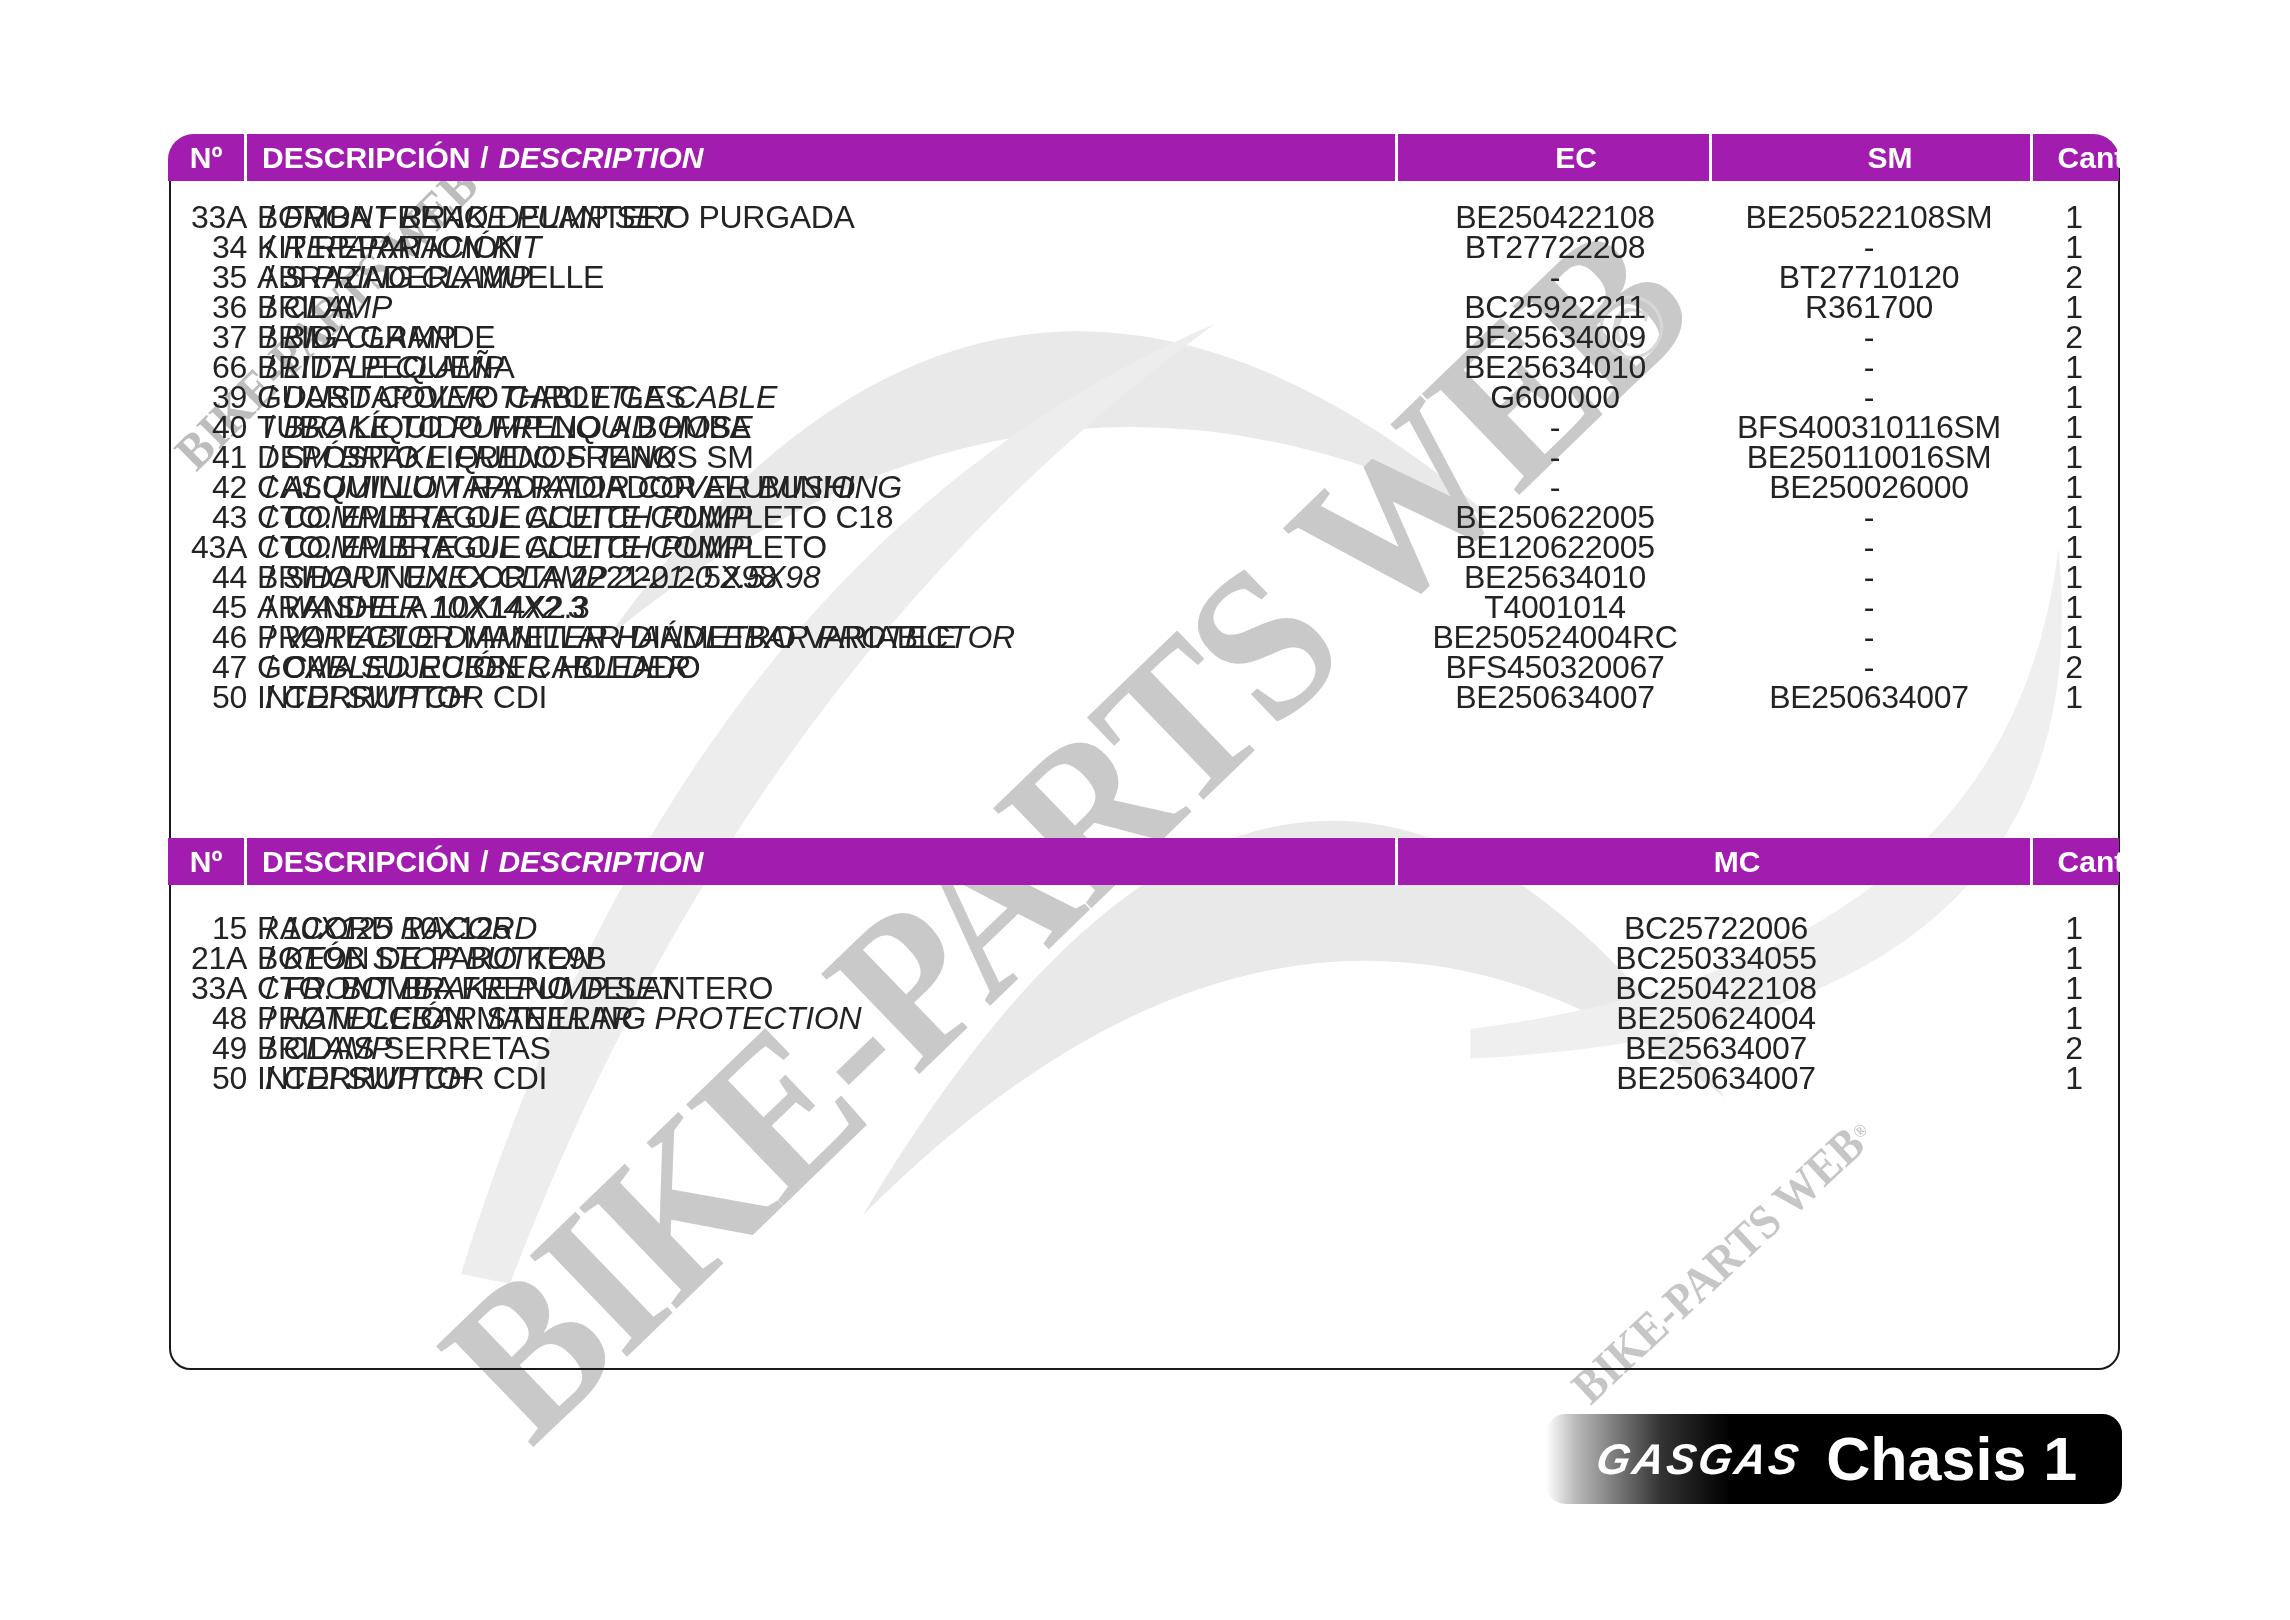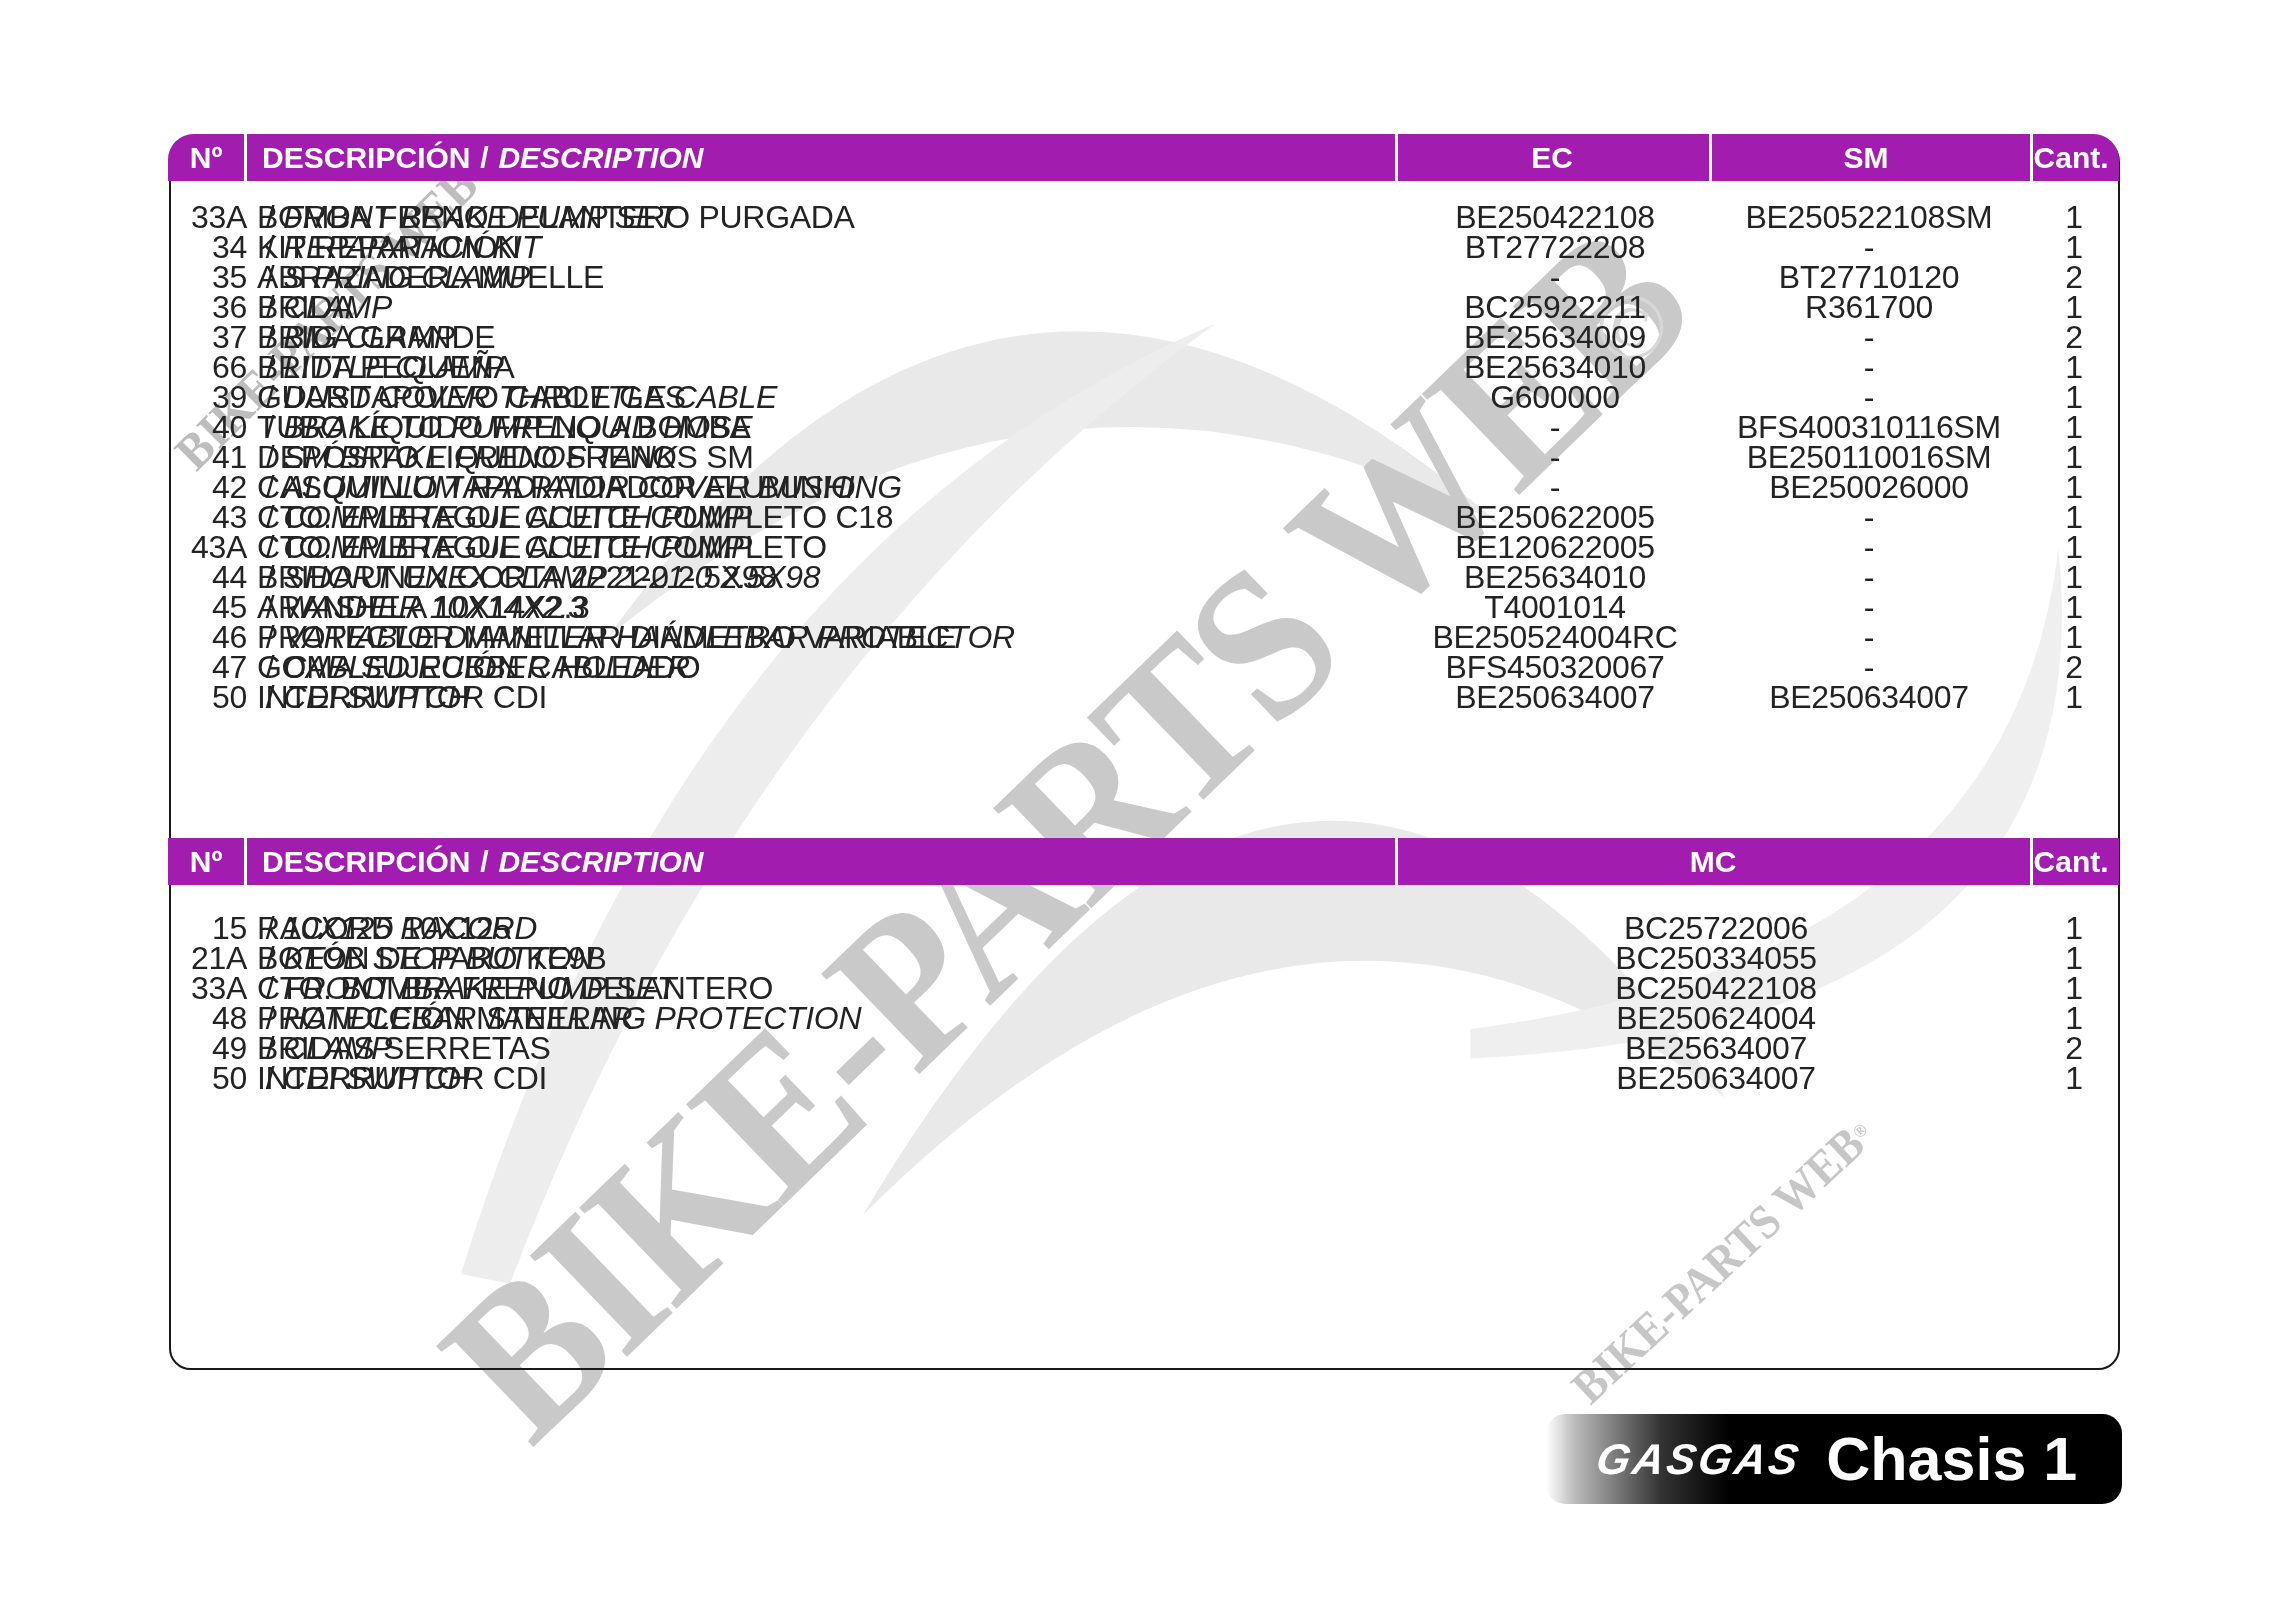--- a/index.html
+++ b/index.html
@@ -27,21 +27,21 @@
        box-sizing:border-box;z-index:3;}
   .hdr{position:absolute;left:-2.9px;width:1951px;height:47px;background:#a21caf;
        color:#ffffff;font-weight:bold;font-size:30px;}
   .hdr1{top:-2.9px;border-radius:25.5px 25.5px 0 0;}
   .hdr2{top:701px;}
   .hdr span{position:absolute;top:0;height:47px;line-height:47px;}
   .h-num{left:0;width:76px;text-align:center;}
   .h-desc{left:94px;}
   .h-desc i{font-style:italic;}
   .hsep{position:static !important;margin:0 9.8px;}
-  .hc{transform:translateX(-50%);}
+  .hc{transform:translateX(-50%);margin-left:24px;}
   .h-ec{left:1384px;}
   .h-sm{left:1698px;text-align:right;}
   .h-mc{left:1545px;}
   .h-qty{left:1903px;}
   .vdiv{position:absolute;top:5.9px;width:2.9px;height:35px;background:#ffffff;}
   .vd1{left:76px;}.vd2{left:1227px;}.vd3{left:1541px;}.vd4{left:1862px;}
 
   
   .rows{position:absolute;left:0;width:1946px;font-size:32px;letter-spacing:-0.3px;}
   .rows1{top:65px;}

